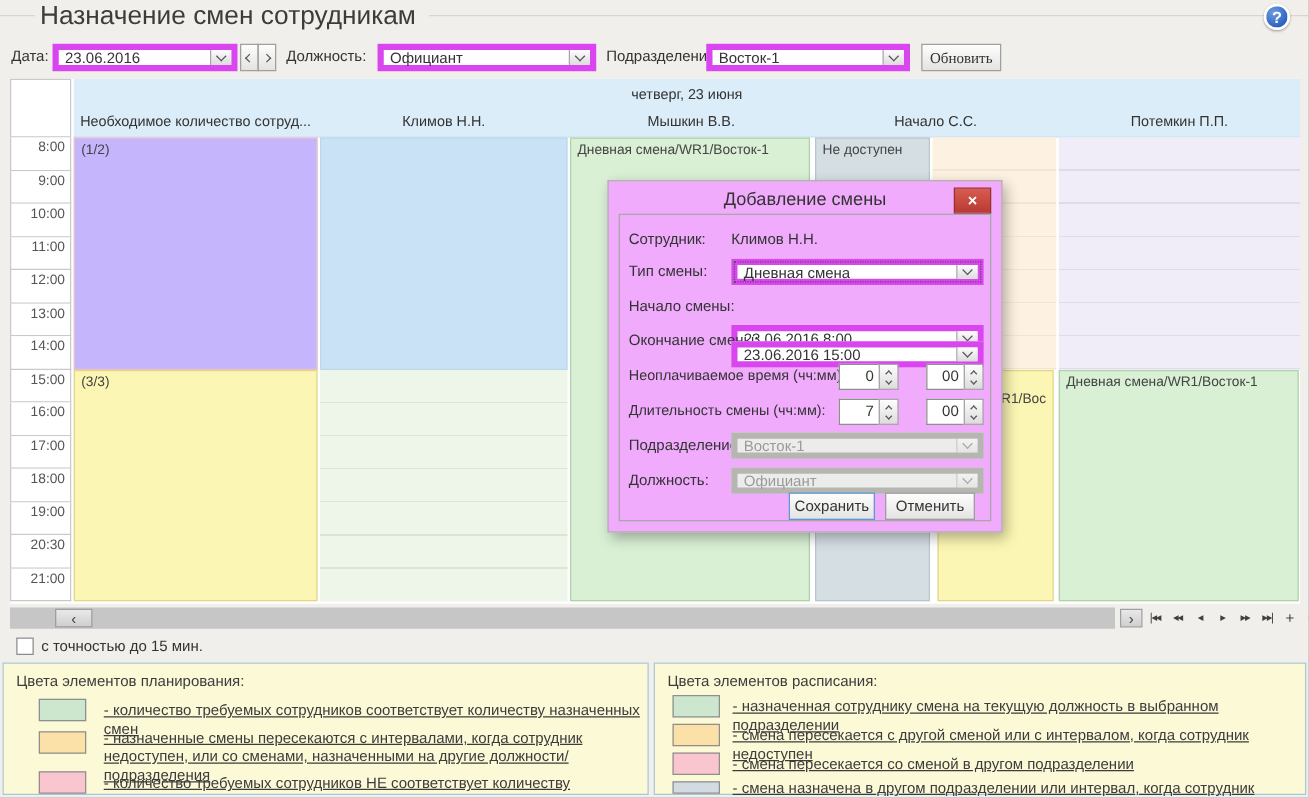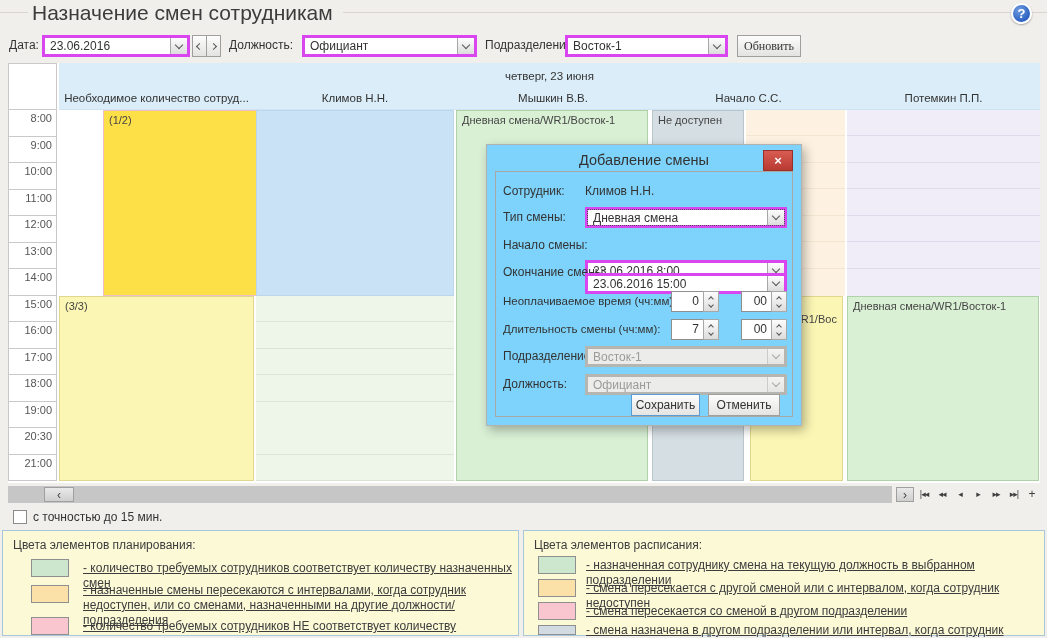--- a/index.html
+++ b/index.html
@@ -10,21 +10,21 @@
     font-family: "Liberation Sans", sans-serif; color: #333;
   }
   .abs { position: absolute; }
   .top-line { position:absolute; top:12px; left:0; width:1047px; border-top:1px solid #d9d6cf; }
   .page-title { position:absolute; left:28px; top:1px; font-size:21px; color:#3c3c3c; background:#f0efeb; padding:0 10px 0 4px; }
   .help { position:absolute; left:1011px; top:3px; width:21px; height:21px; border-radius:50%;
     background: radial-gradient(circle at 35% 30%, #6f9ce0, #2d62c2 70%); color:#fff; border:2px solid #fff;
     box-shadow:0 1px 2px rgba(0,0,0,.35); font-size:13px; font-weight:bold; text-align:center; line-height:17px; cursor:pointer; }
 
   .lbl { position:absolute; font-size:12px; color:#333; line-height:22px; }
-  .combo { position:absolute; height:22px; background:#fff; border:3px solid #d946ef; display:flex; align-items:center; font-size:12px; }
+  .combo { position:absolute; height:22px; background:#fff; border:5px solid #d946ef; display:flex; align-items:center; font-size:12px; }
   .combo .val { flex:1; padding:0 5px; white-space:nowrap; overflow:hidden; }
   .combo .cbtn { width:17px; align-self:stretch; background:linear-gradient(#fdfdfd,#dcdcdc); border-left:1px solid #a7a7a7; display:flex; align-items:center; justify-content:center; }
   .chev-d { width:6px; height:6px; border-right:1.6px solid #555; border-bottom:1.6px solid #555; transform:rotate(45deg); margin-top:-3px; }
   .chev-l { width:5px; height:5px; border-left:1.6px solid #555; border-bottom:1.6px solid #555; transform:rotate(45deg); }
   .chev-r { width:5px; height:5px; border-right:1.6px solid #555; border-top:1.6px solid #555; transform:rotate(45deg); }
   .btn { position:absolute; height:22px; background:linear-gradient(#fdfdfd,#e3e3e1); border:1px solid #9f9f9f; font-size:12px; color:#333;
          display:flex; align-items:center; justify-content:center; cursor:pointer;font-family:Liberation Serif, serif; }
   .combo.disabled { background:#ececea; color:#9b9b9b; border-color:#b5b5b2; }
   .combo.disabled .cbtn { opacity:.45; }
 
@@ -50,21 +50,21 @@
   .checkbox { position:absolute; left:13px; top:510px; width:14px; height:14px; background:#fff; border:1px solid #8b8b8b; cursor:pointer; }
 
   
   .panel { position:absolute; top:530px; height:106px; background:#fcf9d7; border:1px solid #a9c7da; font-size:12px; color:#3c3c3c; }
   .panel .ptitle { position:absolute; left:10px; top:7px; }
   .sw { position:absolute; width:38px; height:18px; border:1px solid #8f8f8f; }
   .ltext { position:absolute; line-height:15px;text-decoration:underline; }
   .sw-green { background:#cde7cf; } .sw-orange { background:#fbe1a7; } .sw-pink { background:#f9c5ce; } .sw-gray { background:#d3dbe2; }
 
   
-  .dialog { position:absolute; left:486px; top:144px; width:316px; height:282px; background:#7dd3fc; border:1px solid #b3b1ad;
+  .dialog { position:absolute; left:486px; top:144px; width:316px; height:282px; background:#f0abfc; border:1px solid #b3b1ad;
             box-shadow:3px 4px 10px rgba(0,0,0,.3); font-size:12px; z-index:50; }
   .dlg-title { position:absolute; left:0; top:7px; width:100%; text-align:center; font-size:14.5px; color:#333; }
   .dlg-close { position:absolute; left:276px; top:5px; width:30px; height:21px; background:linear-gradient(#d85c52,#b93a32); border:1px solid #96302b;
                color:#fff; font-weight:bold; font-size:13px; text-align:center; line-height:19px; cursor:pointer; }
   .dlg-box { position:absolute; left:8px; top:26px; width:298px; height:246px; border:1px solid #a9a7a3; }
   .dlg-lbl { position:absolute; left:16px; font-size:12px; color:#333; line-height:21px; }
   .dlg-val { position:absolute; left:98px; font-size:12px; color:#333; line-height:21px; }
   .dcombo { left:98px; width:202px; height:21px; }
   .focus-dotted { outline:1px dotted #555; outline-offset:-3px; }
   .spin { position:absolute; height:21px; display:flex; }
@@ -138,21 +138,21 @@
   <div class="trow" style="top:348.5px;">17:00</div>
   <div class="trow" style="top:375px;">18:00</div>
   <div class="trow" style="top:401.5px;">19:00</div>
   <div class="trow" style="top:428px;">20:30</div>
   <div class="trow" style="top:454.5px;">21:00</div>
 
   <div class="abs hl-green" style="left:256px; top:295.5px; width:198px; height:185.5px; background-color:#eef6e9;"></div>
   <div class="abs hl-cream" style="left:746px; top:110px; width:99px;  height:185.5px; background-color:#fdf2e1;"></div>
   <div class="abs hl-lav" style="left:847px; top:110px; width:193px; height:185.5px; background-color:#f0edf9;"></div>
 
-  <div class="cell" style="left:59px; top:110px; width:195px; height:185.5px; background:#fde047; border:1px solid #edbfc8;margin-left:44px;">(1/2)</div>
+  <div class="cell" style="left:59px; top:110px; width:195px; height:185.5px; background:#c4b5fd; border:1px solid #edbfc8;">(1/2)</div>
   <div class="cell" style="left:59px; top:295.5px; width:195px; height:185.5px; background:#fbf6b3; border:1px solid #e0d68d;">(3/3)</div>
   <div class="cell" style="left:256px; top:110px; width:198px; height:185.5px; background:#c9e2f5; border:1px solid #bad7ee;"></div>
   <div class="cell" style="left:456px; top:110px; width:192px; height:371px; background:#d9f0d5; border:1px solid #afd2a9;">Дневная смена/WR1/Восток-1</div>
   <div class="cell" style="left:652px; top:110px; width:92px; height:371px; background:#d5dee3; border:1px solid #b9c6cd;">Не доступен</div>
   <div class="cell" style="left:750px; top:295.5px; width:93px; height:185.5px; background:#fbf6b3; border:1px solid #e0d68d;">Дневная смена/WR1/Вос</div>
   <div class="cell" style="left:847px; top:295.5px; width:192px; height:185.5px; background:#d9f0d5; border:1px solid #afd2a9;">Дневная смена/WR1/Восток-1</div>
 
   <div class="track"></div>
   <div class="sbtn" style="left:44px; top:487px; width:30px;">
     <span style="font-size:12px; color:#444;">‹</span>

